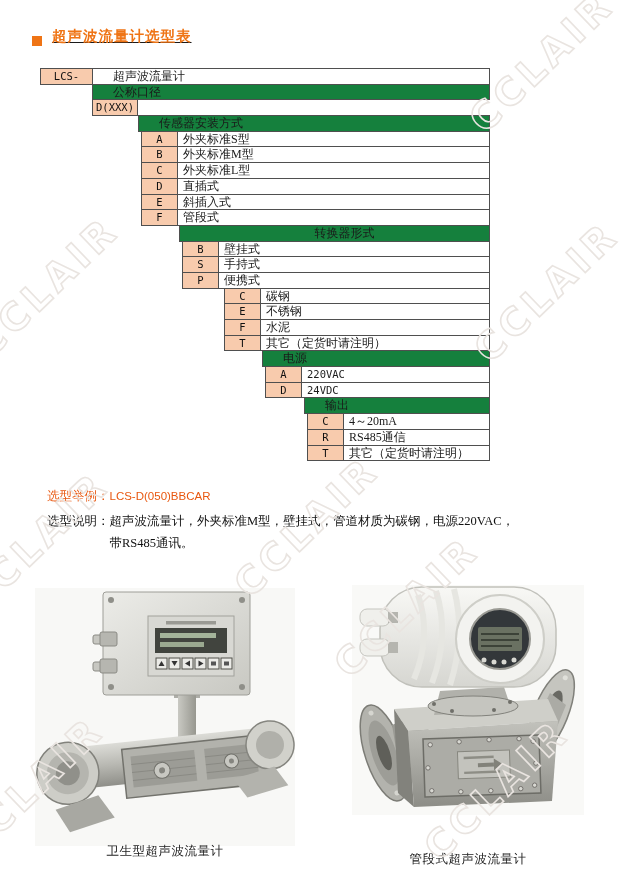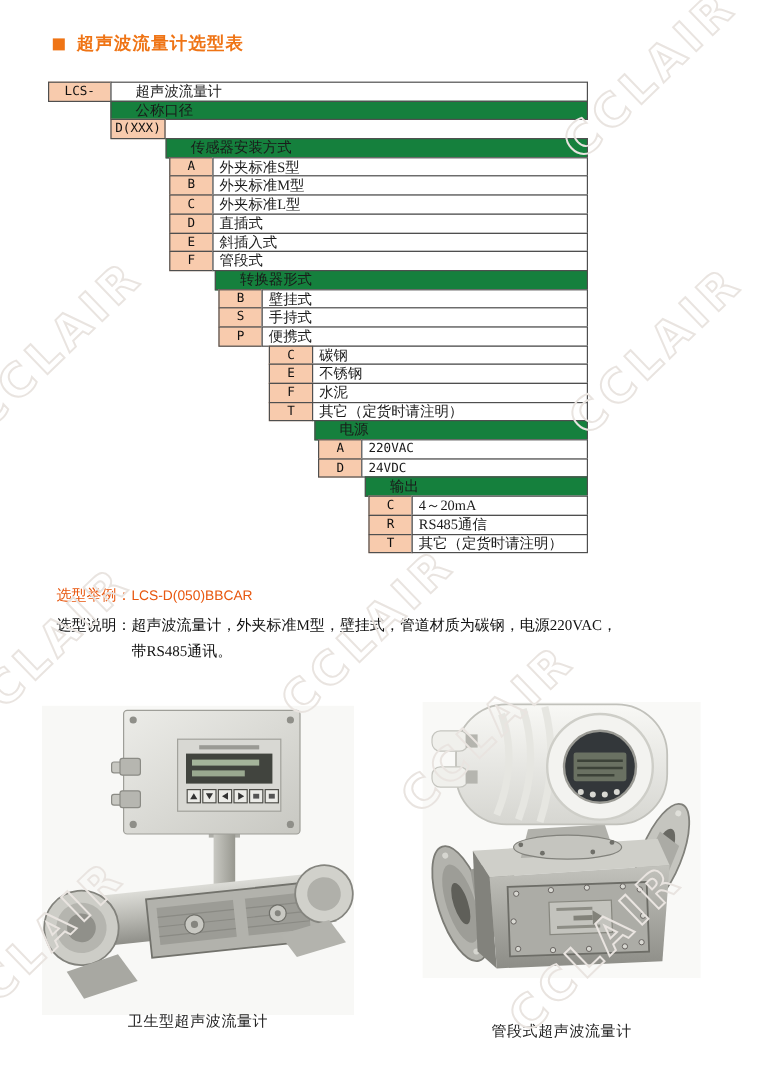--- a/index.html
+++ b/index.html
@@ -11,21 +11,21 @@
   }
   
   .wm{
     position:absolute;z-index:30;pointer-events:none;
     font-family:"DejaVu Sans","Liberation Sans",sans-serif;
     font-weight:bold;font-size:38px;letter-spacing:5px;white-space:nowrap;
     color:transparent;-webkit-text-stroke:1.6px #e9e4e0;
     transform:rotate(-44deg);
   }
   
-  .title-row{position:absolute;left:44px;top:27px;display:flex;align-items:center;z-index:2;}
+  .title-row{position:absolute;left:32px;top:27px;display:flex;align-items:flex-end;z-index:2;text-decoration:underline;}
   .title-square{width:10px;height:10px;background:#ef7415;margin-right:10px;}
   .title-text{font-size:14.5px;font-weight:bold;color:#ef7415;letter-spacing:1px;}
   
   .seltable{position:absolute;left:40px;top:68px;width:450px;z-index:2;font-size:12px;}
   .row{display:flex;height:16.7px;box-sizing:border-box;}
   .row + .row{margin-top:-1px;}
   .code{
     box-sizing:border-box;flex:none;border:1px solid #4f4f4f;background:#f8cbad;
     text-align:center;font-family:"DejaVu Sans Mono","Liberation Mono",monospace;
     font-size:10.5px;line-height:14.2px;color:#111;
@@ -37,21 +37,21 @@
   .hcell{
     box-sizing:border-box;flex:1;border:1px solid #4f4f4f;background:#15803d;
     padding-left:20px;line-height:14.2px;overflow:hidden;white-space:nowrap;
   }
   .latin{font-family:"DejaVu Sans Mono","Liberation Mono",monospace;font-size:10.5px;}
   .c0 .code{width:53px;}
   .c0 .desc{padding-left:20px;}
   .h1,.c1{padding-left:52px;}
   .c1 .code{width:46px;}
   .h2{padding-left:98px;}  .c2{padding-left:101px;}
-  .h3{padding-left:139px;} .c3{padding-left:142px;}
+  .h3{padding-left:139px;text-align:center;} .c3{padding-left:142px;}
   .h4{padding-left:181px;} .c4{padding-left:184px;}
   .h5{padding-left:222px;} .c5{padding-left:225px;}
   .h6{padding-left:264px;} .c6{padding-left:267px;}
   .c2 .code,.c3 .code,.c4 .code,.c5 .code,.c6 .code{width:37px;}
   
   .example{position:absolute;left:47px;top:488px;z-index:2;width:560px;}
   .ex-line1{color:#e8570f;font-size:12.5px;margin-bottom:5px;}
   .ex-code{font-family:Liberation Sans, sans-serif;font-size:11.5px;color:#e8570f;margin-top:28px;}
   .ex-desc{display:flex;font-size:12.5px;color:#111;line-height:22px;}
   .ex-label{flex:none;}

